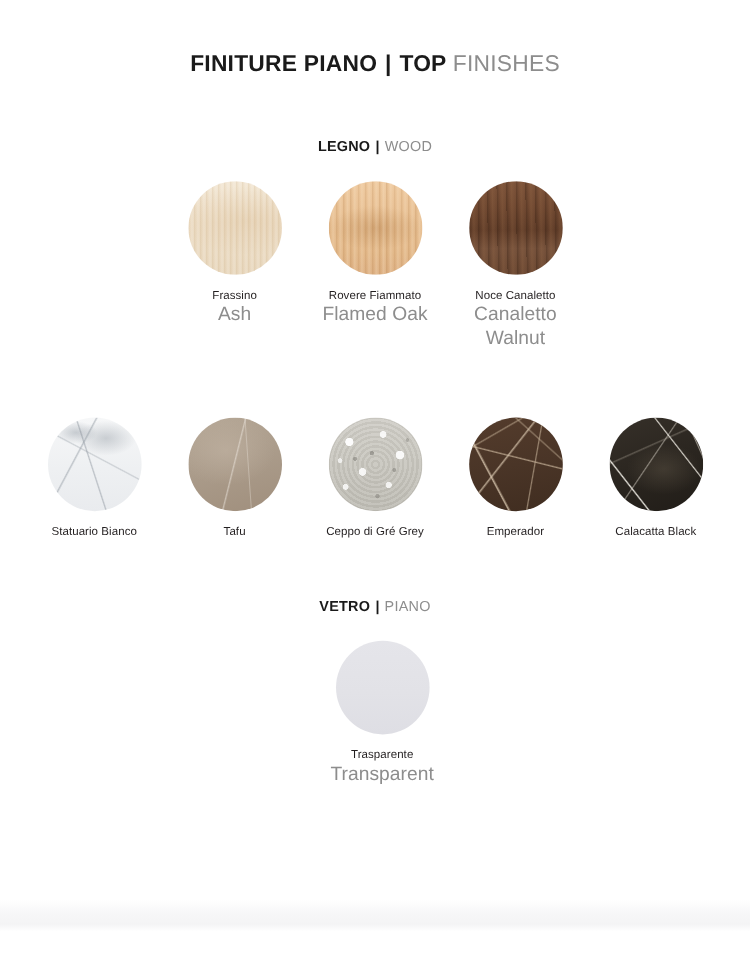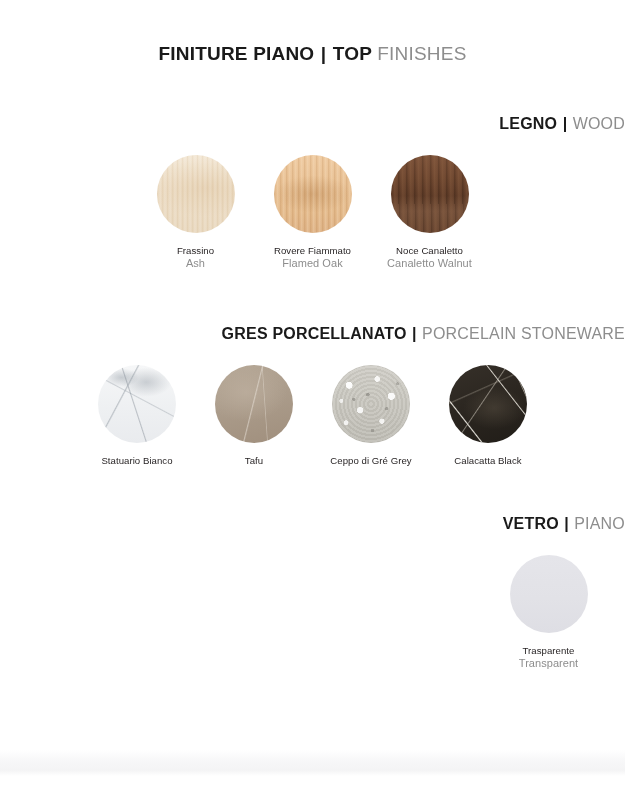--- a/index.html
+++ b/index.html
@@ -42,22 +42,22 @@
     font-weight: bold;
     color: #1a1a1a;
     padding: 0 1px;
   }
   .main-title .t-en {
     font-weight: normal;
     color: #8d8d8d;
   }
 
   .section-title {
-    text-align: right;
-    font-size: 16px;
+    text-align: center;
+    font-size: 12px;
     line-height: 1;
     margin: 0;
     white-space: nowrap;
   }
   .section-title .s-it {
     font-weight: bold;
     color: #1a1a1a;
     letter-spacing: 0.2px;
   }
   .section-title .s-sep {
@@ -81,21 +81,21 @@
 
   .swatch-row {
     display: flex;
     justify-content: center;
     align-items: flex-start;
     padding: 0 18px;
     margin-top: 23px;
     box-sizing: border-box;
   }
   .swatch-row.single {
-    justify-content: flex-end;
+    justify-content: center;
     padding-left: 30px;
   }
 
   .swatch {
     width: 117px;
     display: flex;
     flex-direction: column;
     align-items: center;
   }
 
@@ -114,21 +114,21 @@
     line-height: 1.25;
   }
   .lab-it {
     display: block;
     font-size: 9.6px;
     color: #231f20;
     letter-spacing: 0.05px;
   }
   .lab-en {
     display: block;
-    font-size: 11px;
+    font-size: 16px;
     color: #8d8d8d;
     letter-spacing: 0.05px;
   }
   .lab-en:empty { display: none; }
 
   
   
   .m-ash {
     background:
       repeating-linear-gradient(90deg,
@@ -312,25 +312,20 @@
           <span class="lab-it">Noce Canaletto</span>
           <span class="lab-en">Canaletto Walnut</span>
         </div>
       </div>
 
 
     </div>
   </section>
 
   <section class="section sec-stone">
-    <h2 class="section-title">
-      <span class="s-it">GRES PORCELLANATO</span>
-      <span class="s-sep">|</span>
-      <span class="s-en">PORCELAIN STONEWARE</span>
-    </h2>
     <div class="swatch-row">
 
       <div class="swatch">
         <div class="disc m-statuario"></div>
         <div class="labels">
           <span class="lab-it">Statuario Bianco</span>
 
         </div>
       </div>
 
@@ -343,20 +338,27 @@
       </div>
 
       <div class="swatch">
         <div class="disc m-ceppo"></div>
         <div class="labels">
           <span class="lab-it">Ceppo di Gré Grey</span>
 
         </div>
       </div>
 
+      <div class="swatch">
+        <div class="disc m-emperador"></div>
+        <div class="labels">
+          <span class="lab-it">Emperador</span>
+
+        </div>
+      </div>
 
       <div class="swatch">
         <div class="disc m-calacatta-black"></div>
         <div class="labels">
           <span class="lab-it">Calacatta Black</span>
 
         </div>
       </div>
 
     </div>

